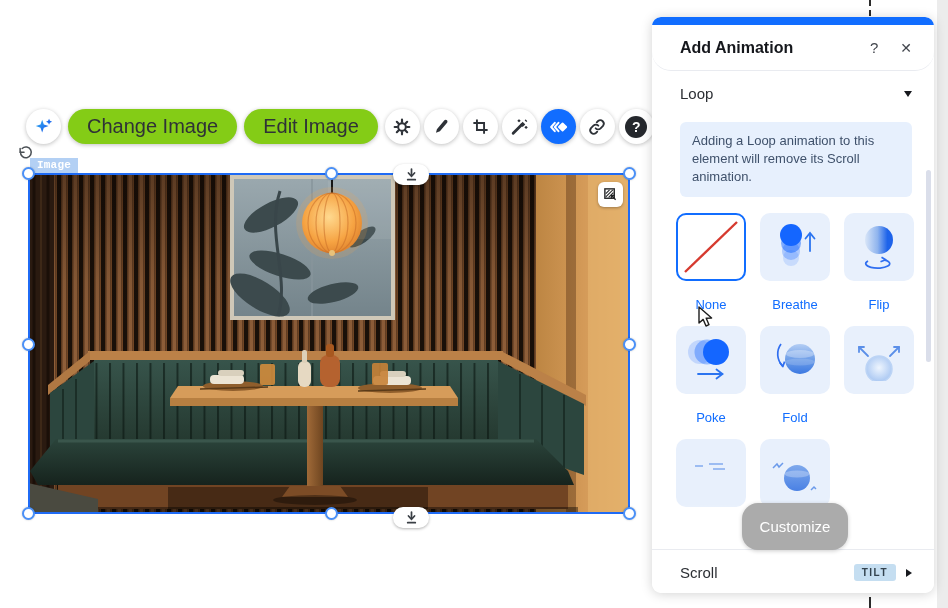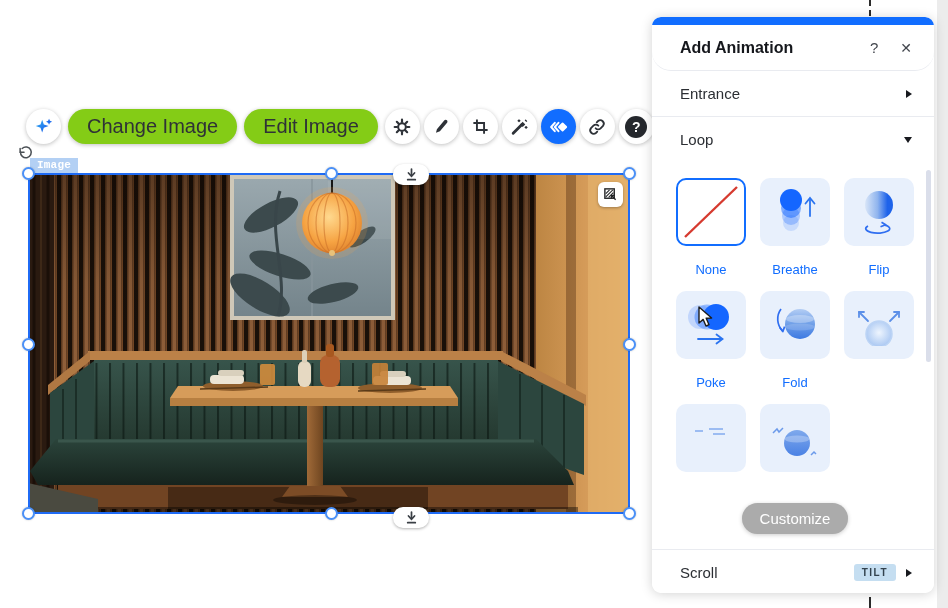--- a/index.html
+++ b/index.html
@@ -59,21 +59,21 @@
   .tile{width:70px;height:68px;border-radius:10px;background:#e8f0fc;display:flex;align-items:center;justify-content:center;box-sizing:border-box;}
   .tile.selected{background:#fff;border:2px solid #116dff;}
   .opt-label{margin-top:16px;font-size:13px;color:#116dff;text-align:center;min-height:15px;}
   .panel-fade{position:absolute;left:0;right:0;bottom:41px;height:48px;z-index:3;
     background:linear-gradient(rgba(255,255,255,0),#ffffff 75%);pointer-events:none;}
   .scroll-row{position:absolute;left:0;right:0;bottom:0;height:41px;border-top:1px solid #e9ebf0;background:#fff;
     display:flex;align-items:center;padding:2px 22px 0 28px;font-size:15px;color:#2b2e33;z-index:4;border-radius:0 0 9px 9px;margin-top:36px;}
   .badge{background:#c5def1;color:#32424e;font-size:10px;font-weight:bold;letter-spacing:1.5px;
     padding:3px 8px;border-radius:3px;margin-right:10px;}
   .panel-scrollbar{position:absolute;right:3px;top:153px;width:5px;height:192px;border-radius:3px;background:#dadeea;z-index:5;}
-  .customize{position:absolute;left:90px;top:486px;width:106px;height:31px;border-radius:16px;background:#ababab;
+  .customize{position:absolute;left:90px;top:486px;width:106px;height:47px;border-radius:16px;background:#ababab;
     color:#fff;font-size:15px;display:flex;align-items:center;justify-content:center;z-index:6;box-shadow:0 1px 4px rgba(0,0,0,.2);}
 
   
   .guide{position:absolute;width:0;border-left:2px dashed #2b2b2b;z-index:2;}
   .guide.top{left:869px;top:0;height:16px;}
   .guide.bottom{left:869px;top:597px;height:11px;}
 
   .cursor{position:absolute;left:697px;top:306px;z-index:60;pointer-events:none;}
 </style>
 </head>
@@ -352,30 +352,27 @@
 </div>
 
 <div class="panel">
   <div class="panel-accent"></div>
   <div class="panel-header">
     <div class="panel-title">Add Animation</div>
     <div class="panel-q">?</div>
     <div class="panel-x">✕</div>
   </div>
 
-  <div class="acc-row bordered">
-    <div class="acc-label">Entrance</div>
-    <div class="chev-right"></div>
-  </div>
 
   <div class="acc-row">
     <div class="acc-label">Loop</div>
     <div class="chev-down"></div>
   </div>
 
+  <div class="notice">Adding a Loop animation to this element will remove its Scroll animation.</div>
 
   <div class="tiles">
     <div class="opt">
       <div class="tile selected">
         <svg width="62" height="60" viewBox="0 0 62 60">
           <line x1="5" y1="55" x2="57" y2="5" stroke="#d63a2f" stroke-width="2.4"></line>
         </svg>
       </div>
       <div class="opt-label">None</div>
     </div>

